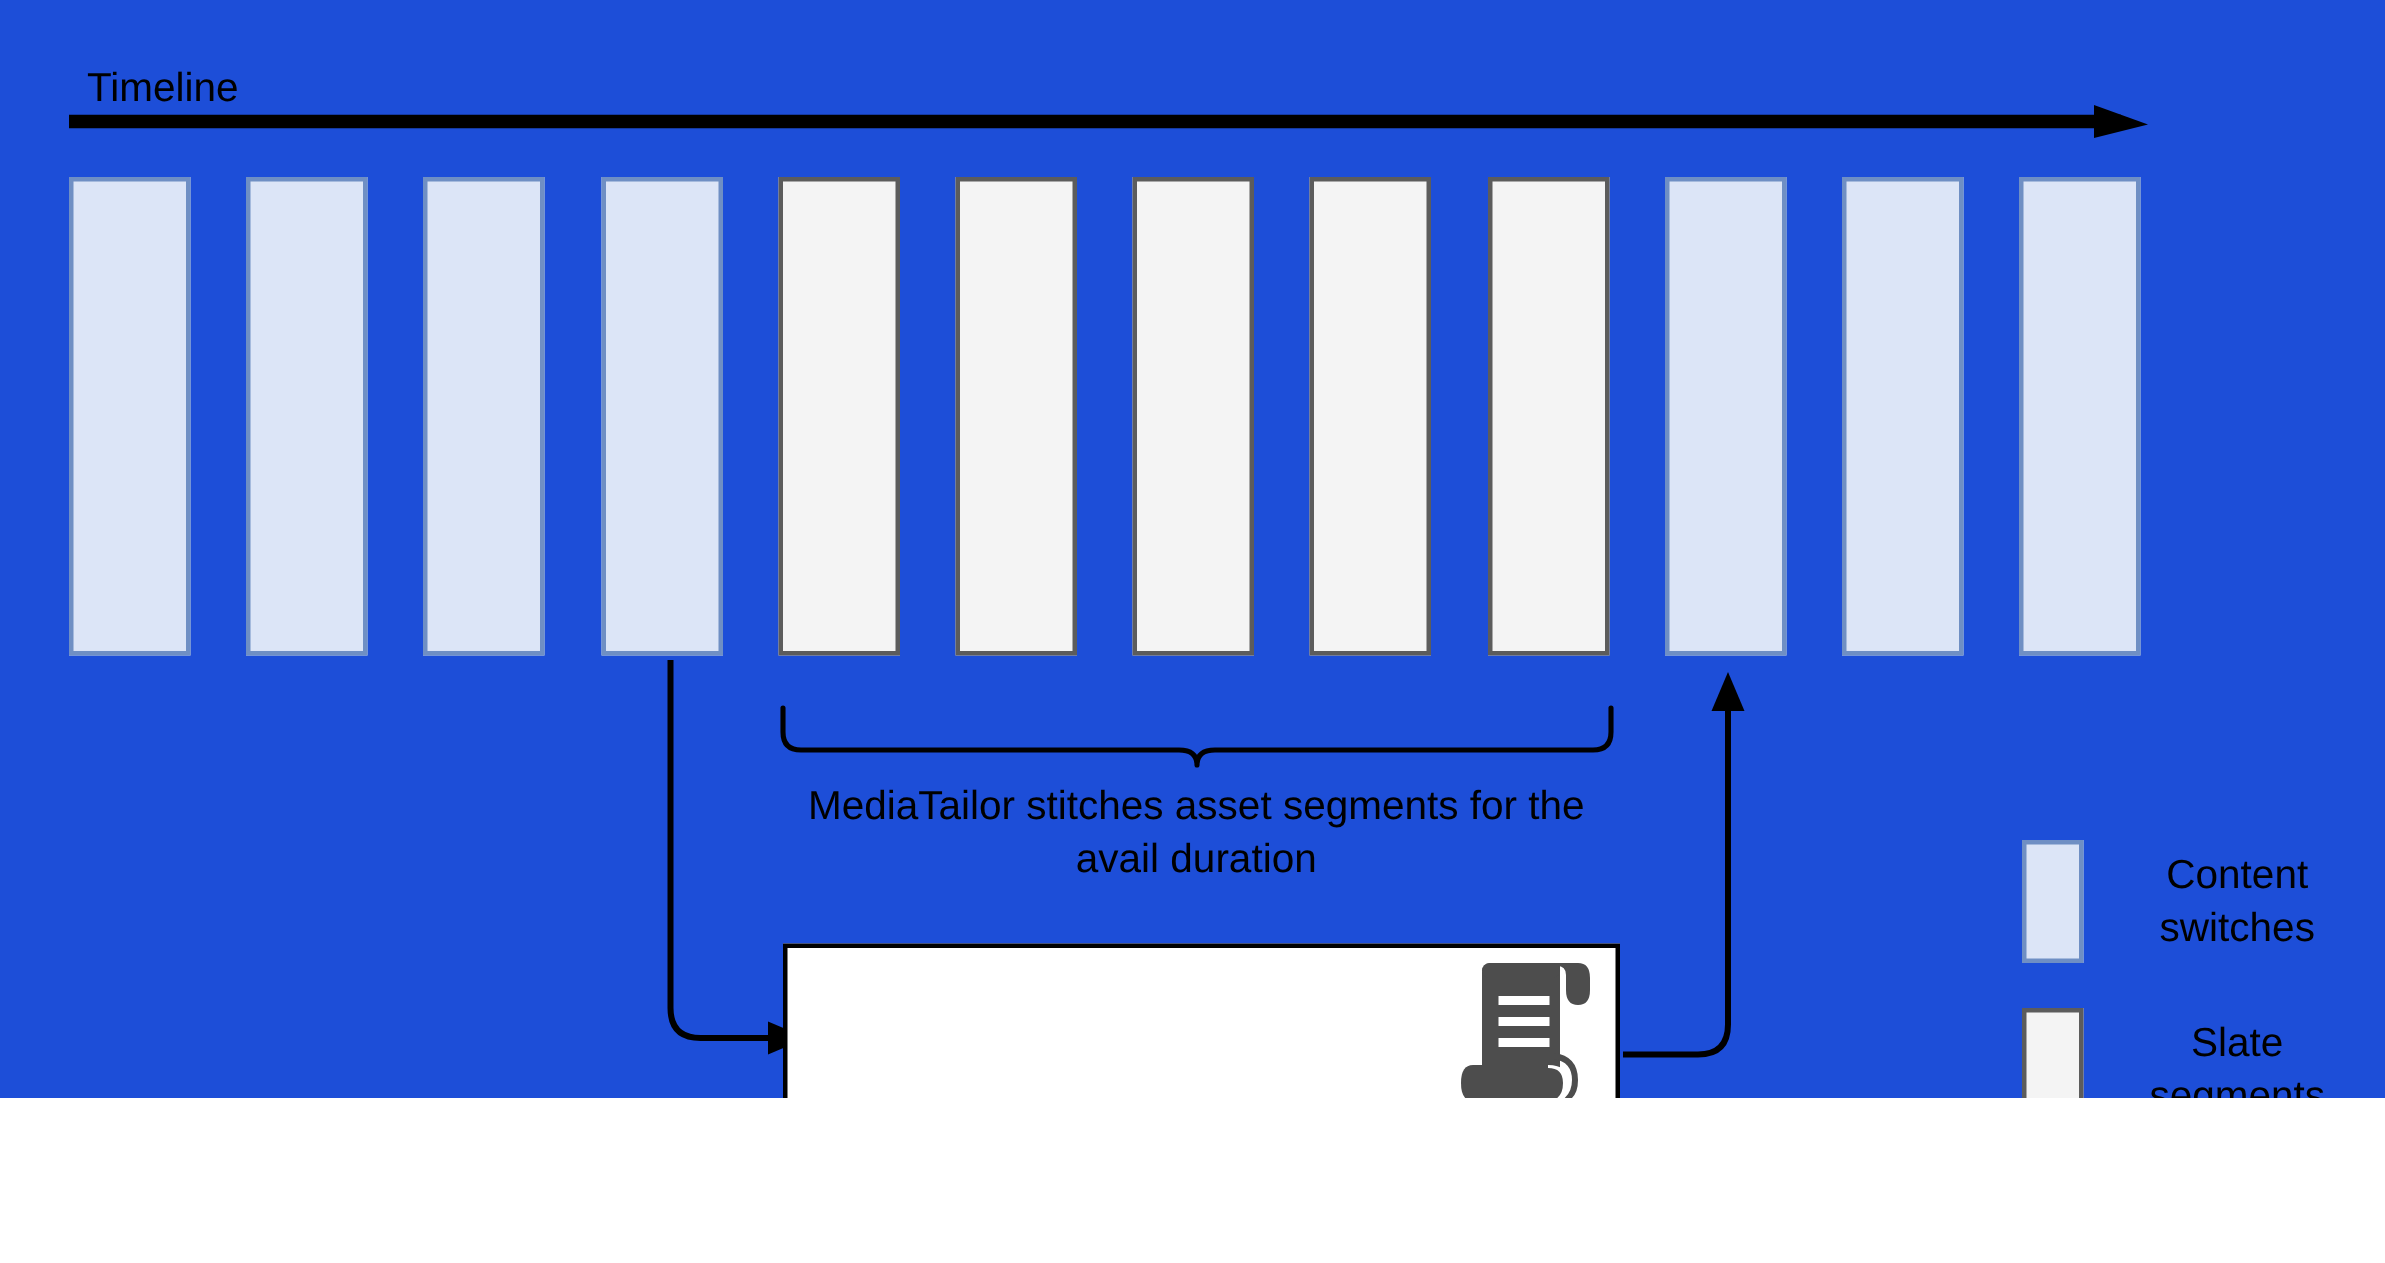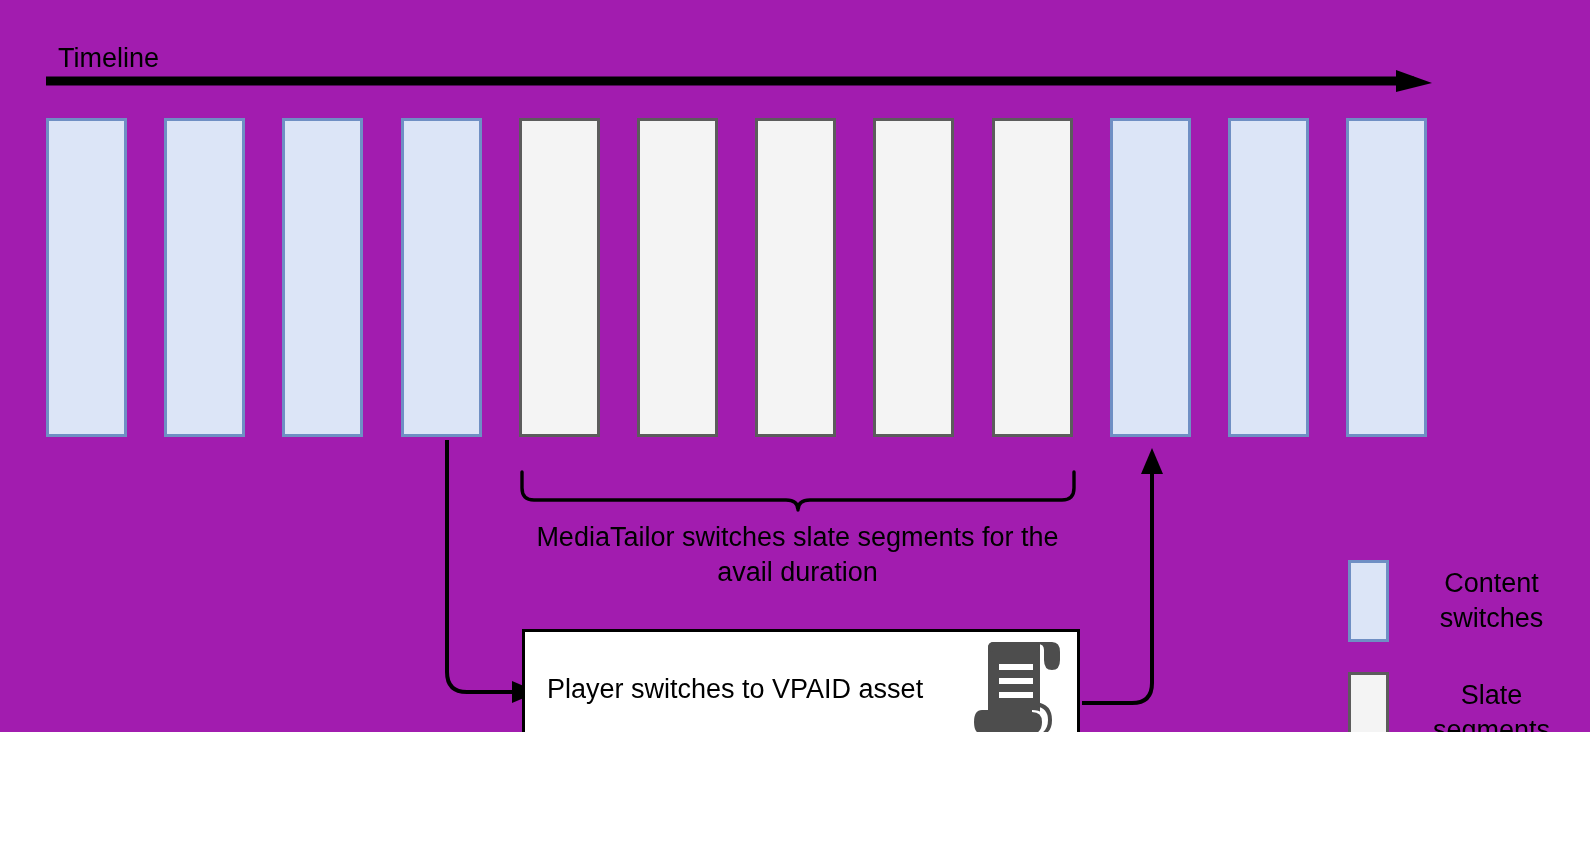--- a/index.html
+++ b/index.html
@@ -9,21 +9,21 @@
   }
   body {
     font-family: "Liberation Sans", sans-serif;
     color: #000000;
   }
   #canvas {
     position: relative;
     width: 1590px;
     height: 732px;
     overflow: hidden;
-    background: #a21caf;
+    background: #1d4ed8;
   }
 
   
   #timeline-label {
     position: absolute;
     left: 58px;
     top: 42px;
     font-size: 27px;
     line-height: 32px;
     white-space: nowrap;
@@ -172,34 +172,33 @@
       <div class="segment content" style="left: 1109.8px;"></div>
       <div class="segment content" style="left: 1228px;"></div>
       <div class="segment content" style="left: 1346.2px;"></div>
     </div>
 
   <svg id="brace-group" viewBox="0 0 576 50" xmlns="http://www.w3.org/2000/svg" fill="none">
     <path d="M10,6 L10,22 Q10,34 22,34 L274,34 Q286,34 286,44
              Q286,34 298,34 L550,34 Q562,34 562,22 L562,6" stroke="#000000" stroke-width="3.4" stroke-linecap="round" stroke-linejoin="round" fill="none"></path>
   </svg>
 
-  <div id="brace-caption">MediaTailor switches slate segments for the avail duration</div>
+  <div id="brace-caption">MediaTailor stitches asset segments for the avail duration</div>
 
   <svg id="arrow-left" viewBox="0 0 130 270" xmlns="http://www.w3.org/2000/svg">
     <path d="M27,0 L27,232 Q27,252 47,252 L96,252" stroke="#000000" stroke-width="4" fill="none" stroke-linecap="butt"></path>
     <polygon points="92,241 118,252 92,263" fill="#000000"></polygon>
   </svg>
 
   <svg id="arrow-right" viewBox="0 0 130 280" xmlns="http://www.w3.org/2000/svg">
     <path d="M12,263 L62,263 Q82,263 82,243 L82,30" stroke="#000000" stroke-width="4" fill="none" stroke-linecap="butt"></path>
     <polygon points="71,34 82,8 93,34" fill="#000000"></polygon>
   </svg>
 
   <div id="vpaid-box">
-    <div id="vpaid-text">Player switches to VPAID asset</div>
     <svg id="scroll-icon" viewBox="0 0 86 98" xmlns="http://www.w3.org/2000/svg">
 
       <path d="M14,8 Q14,2 21,2 L66,2 L66,74 L14,74 Z" fill="#4d4d4d"></path>
       <rect x="14" y="2" width="52" height="10" rx="5" fill="#4d4d4d"></rect>
 
       <path d="M62,2 L78,2 Q86,2 86,12 L86,20 Q86,30 78,30 Q70,30 70,20 L70,10
                Q70,4 64,4 Z" fill="#4d4d4d"></path>
 
       <rect x="25" y="24" width="34" height="6" fill="#ffffff"></rect>
       <rect x="25" y="38" width="34" height="6" fill="#ffffff"></rect>

